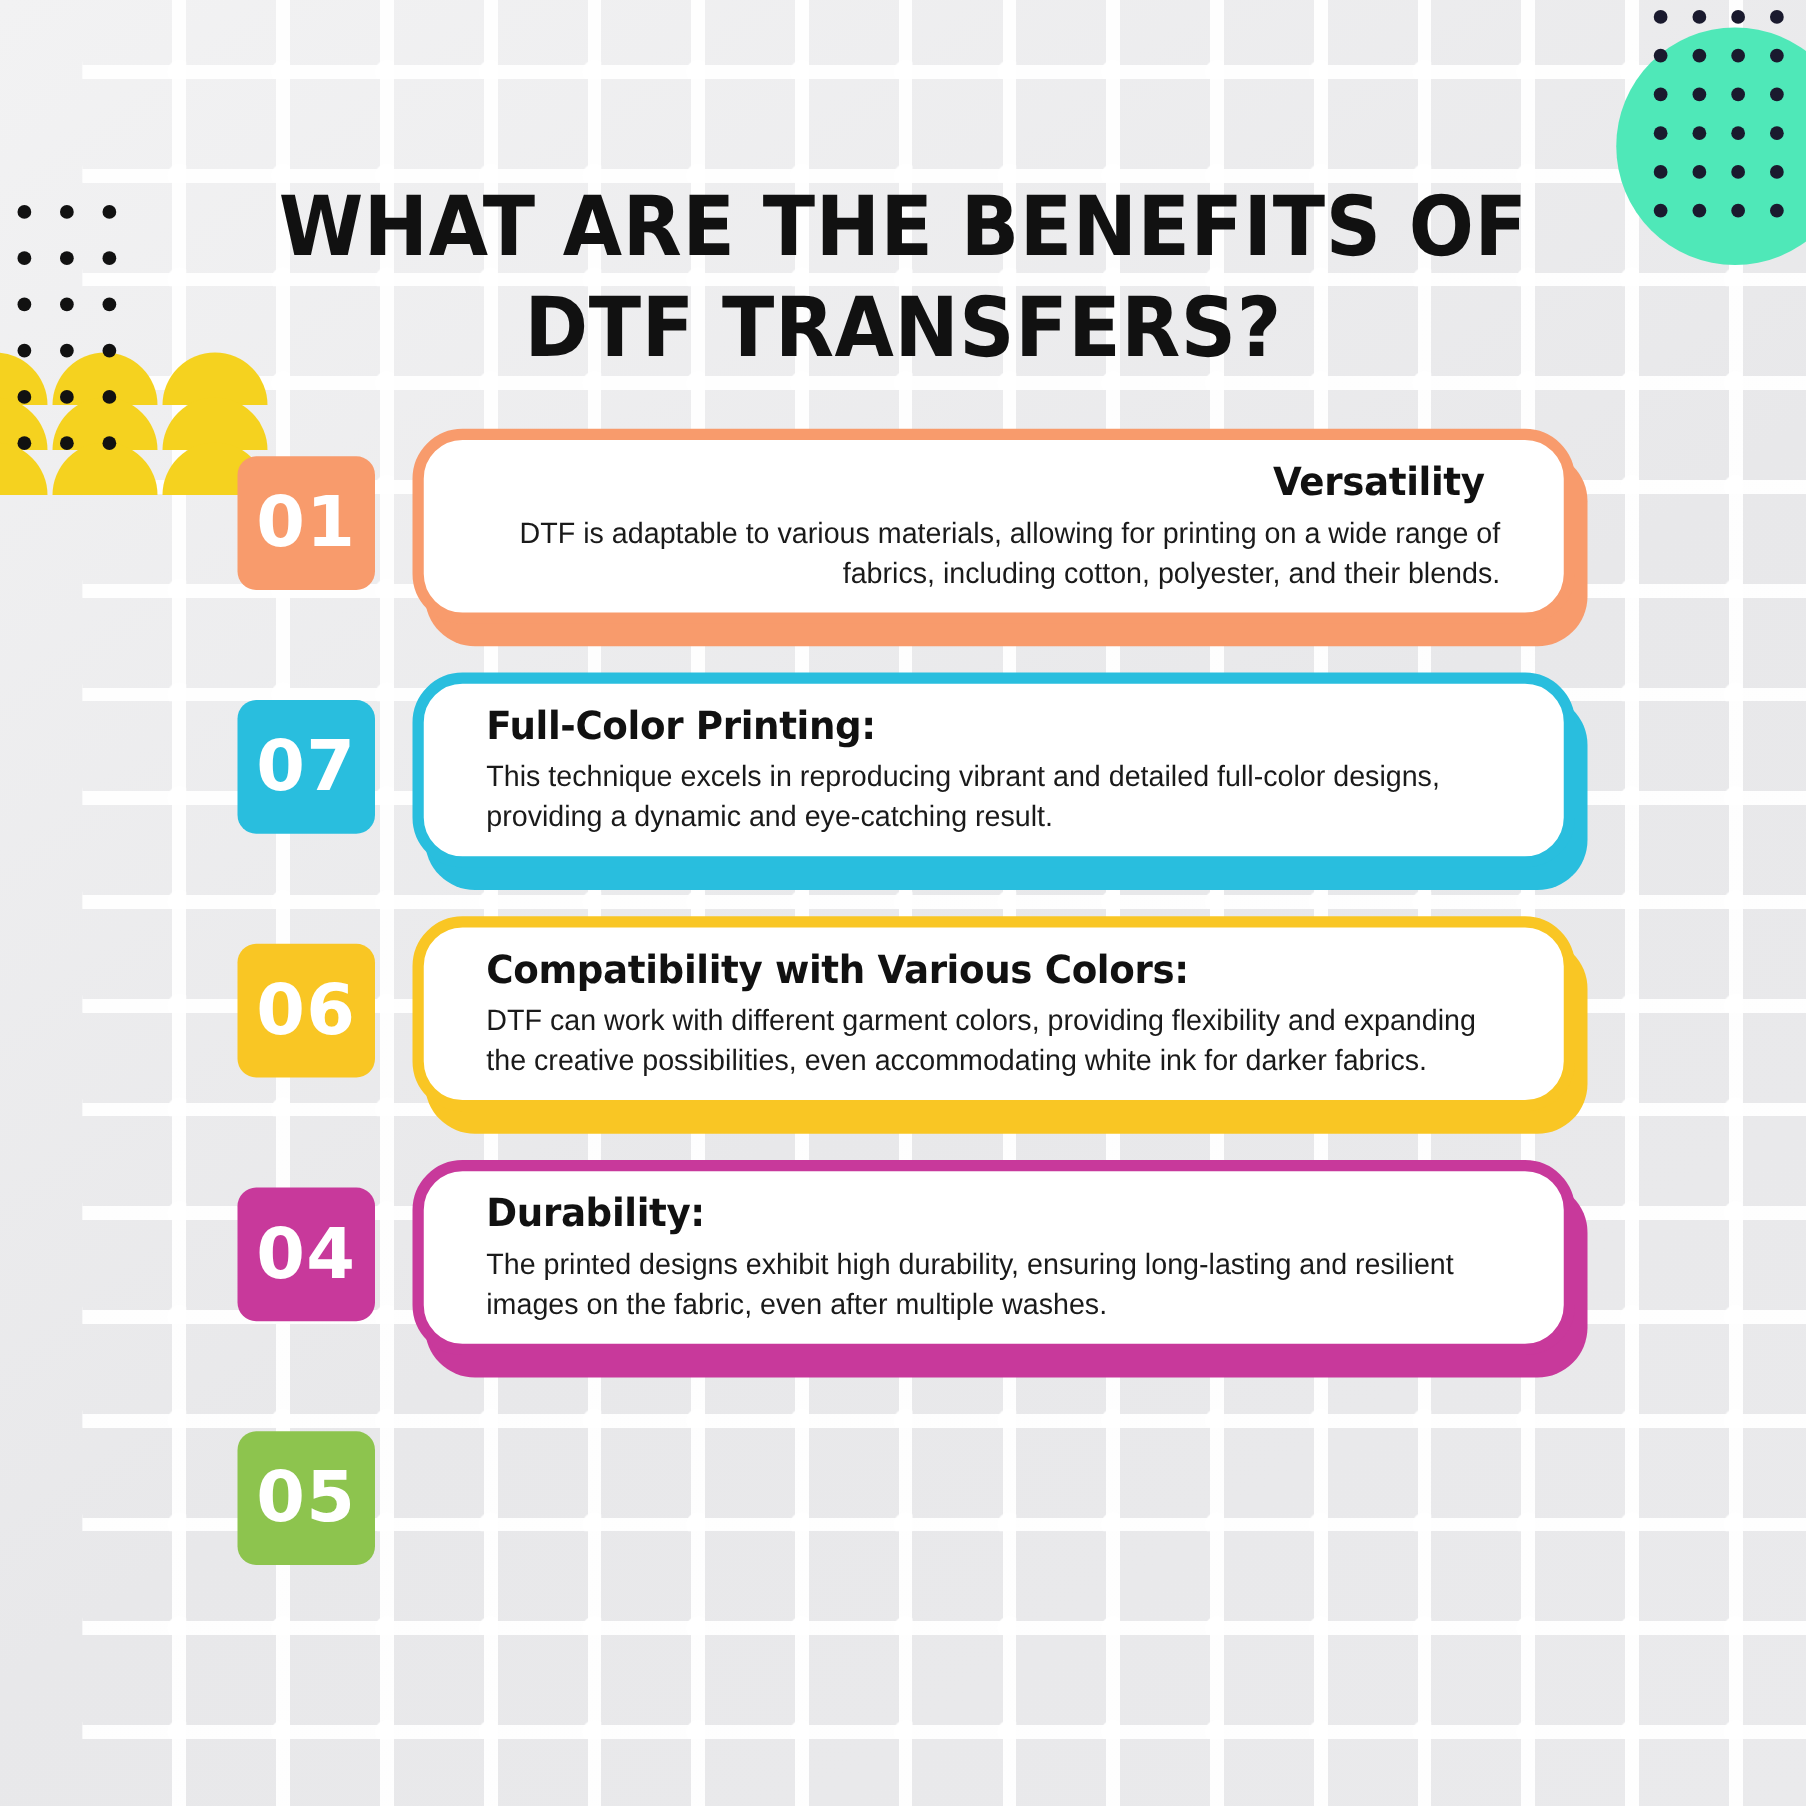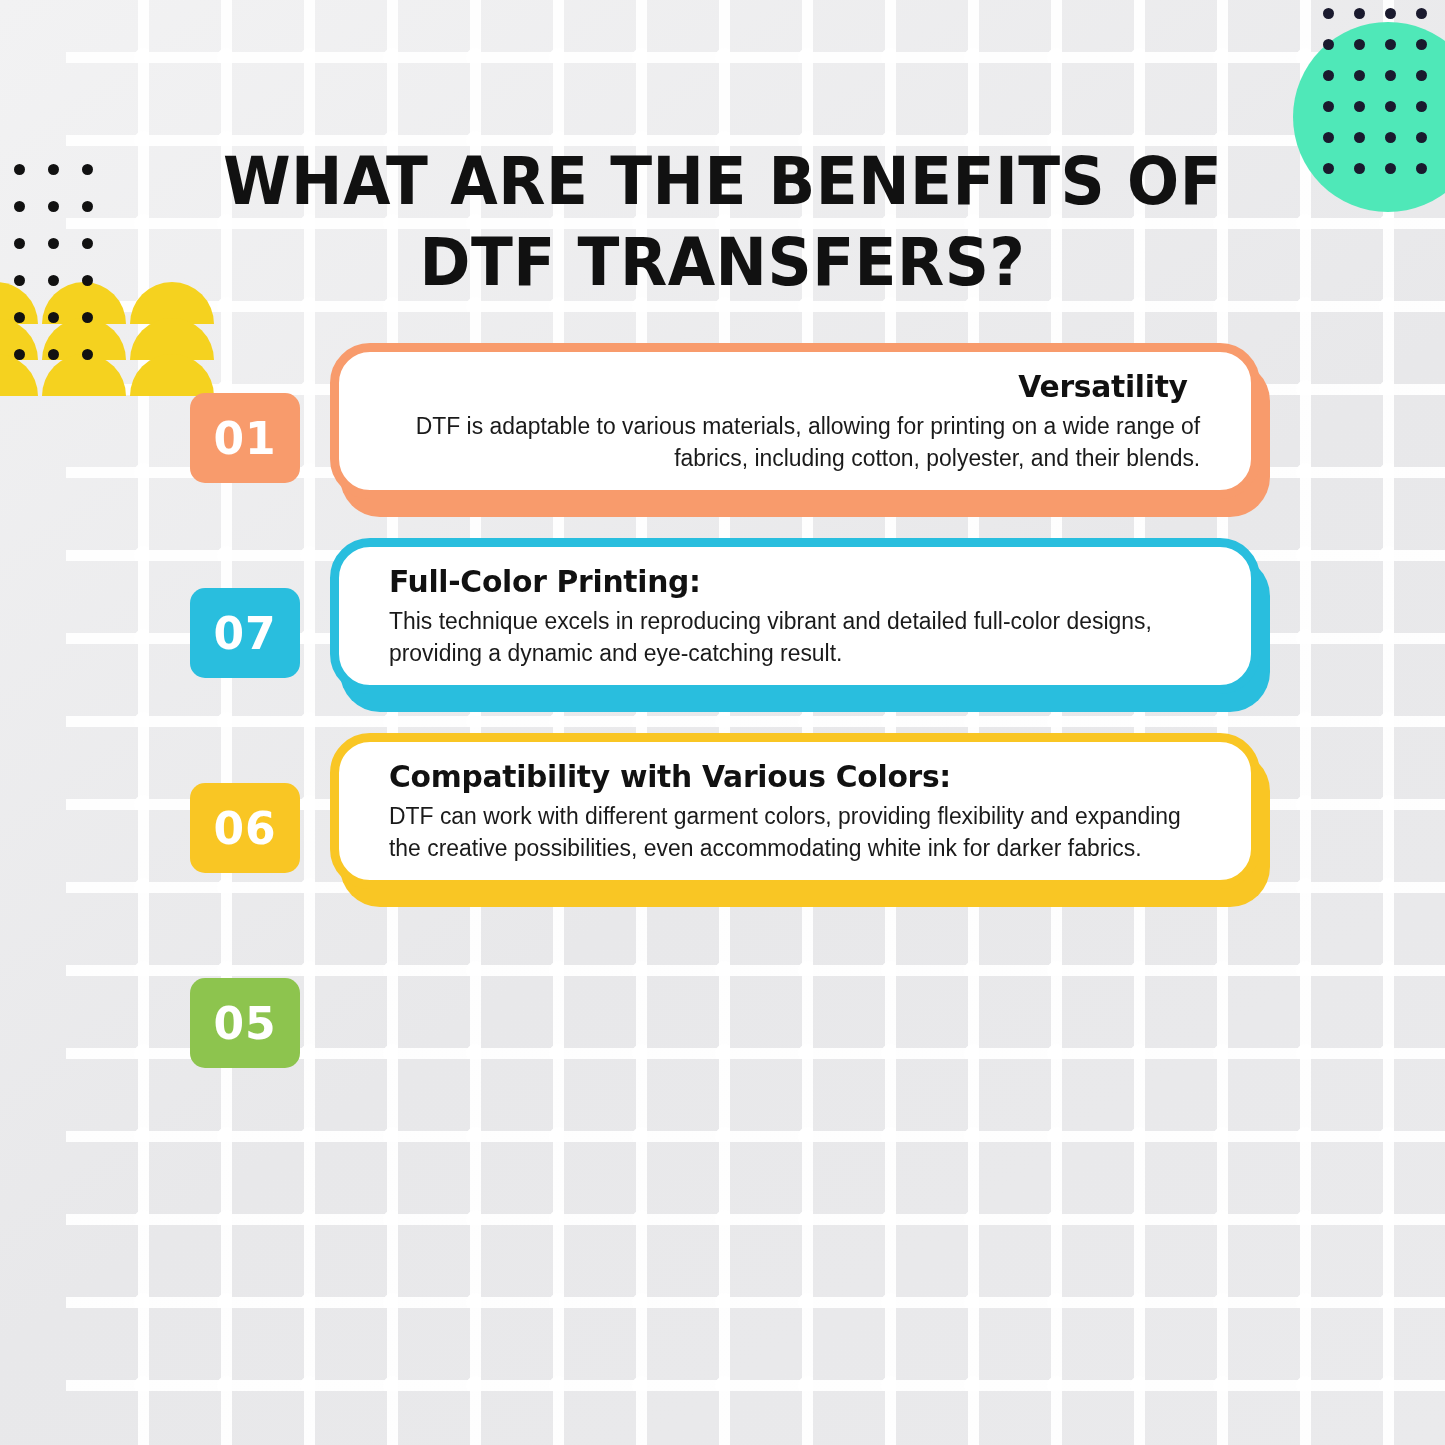--- a/index.html
+++ b/index.html
@@ -130,32 +130,31 @@
   .card-row {
     position: relative;
     height: 195px;
   }
 
   .badge {
     position: absolute;
     left: 190px;
     top: 22px;
     width: 110px;
-    height: 90px;
+    height: 107px;
     border-radius: 15px;
     display: flex;
     align-items: center;
     justify-content: center;
     color: #ffffff;
     font-family: "DejaVu Sans", sans-serif;
     font-weight: 700;
-    font-size: 44px;
+    font-size: 56px;
     letter-spacing: 1px;
     z-index: 1;
-    margin-top: 28px;
   }
 
   .card-shell {
     position: absolute;
     left: 330px;
     top: 0;
     width: 930px;
     height: 168px;
   }
   .card-back {
@@ -294,17 +293,27 @@
         <div class="badge" style="background: rgb(249, 198, 36);">06</div>
         <div class="card-shell">
           <div class="card-back" style="background: rgb(249, 198, 36);"></div>
           <div class="card" style="border-color: rgb(249, 198, 36);">
             <div class="card-title">Compatibility with Various Colors:</div>
             <div class="card-body">DTF can work with different garment colors, providing flexibility and expanding the creative possibilities, even accommodating white ink for darker fabrics.</div>
           </div>
         </div>
       </div>
       <div class="card-row">
+        <div class="badge" style="background: rgb(200, 57, 155);">04</div>
+        <div class="card-shell">
+          <div class="card-back" style="background: rgb(200, 57, 155);"></div>
+          <div class="card" style="border-color: rgb(200, 57, 155);">
+            <div class="card-title">Durability:</div>
+            <div class="card-body">The printed designs exhibit high durability, ensuring long-lasting and resilient images on the fabric, even after multiple washes.</div>
+          </div>
+        </div>
+      </div>
+      <div class="card-row">
         <div class="badge" style="background: rgb(141, 196, 78);">05</div>
       </div>
     </div>
 
 </div>
 
 </body></html>

